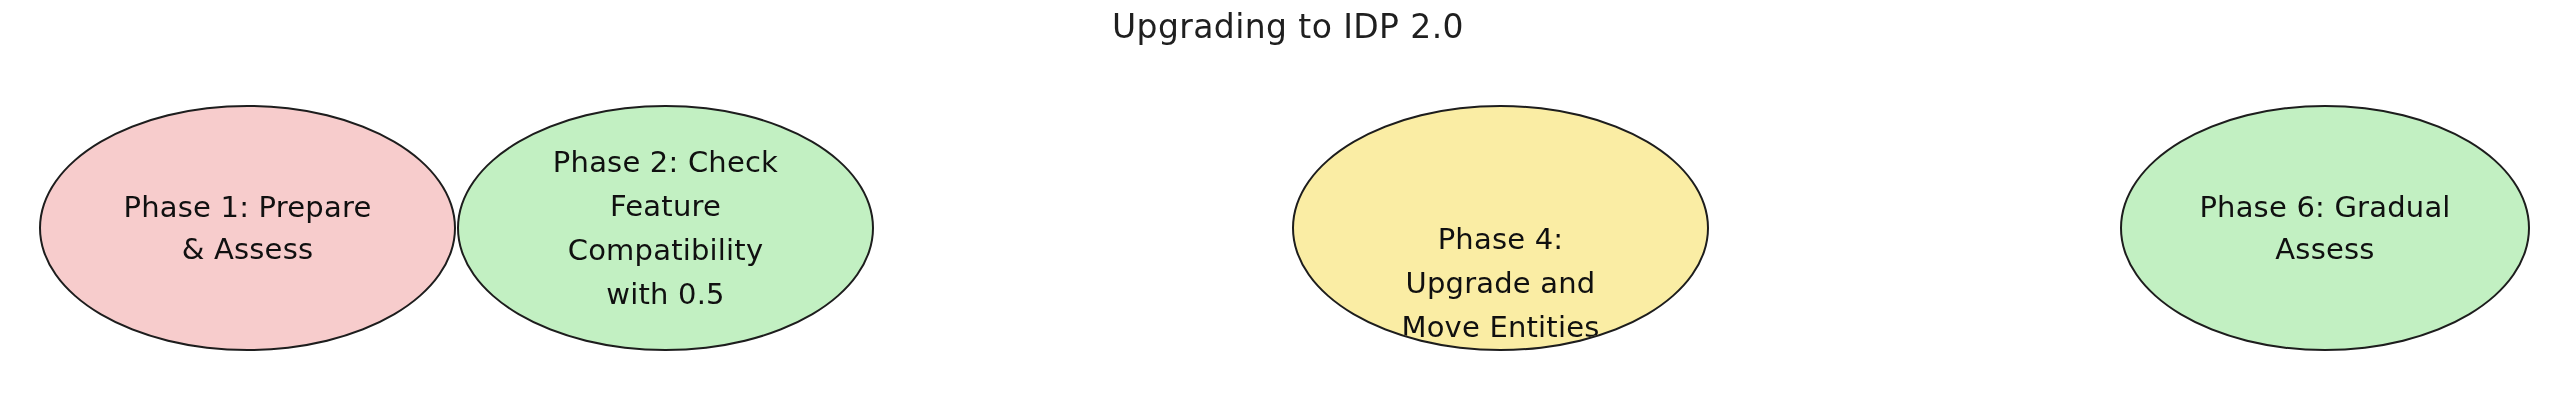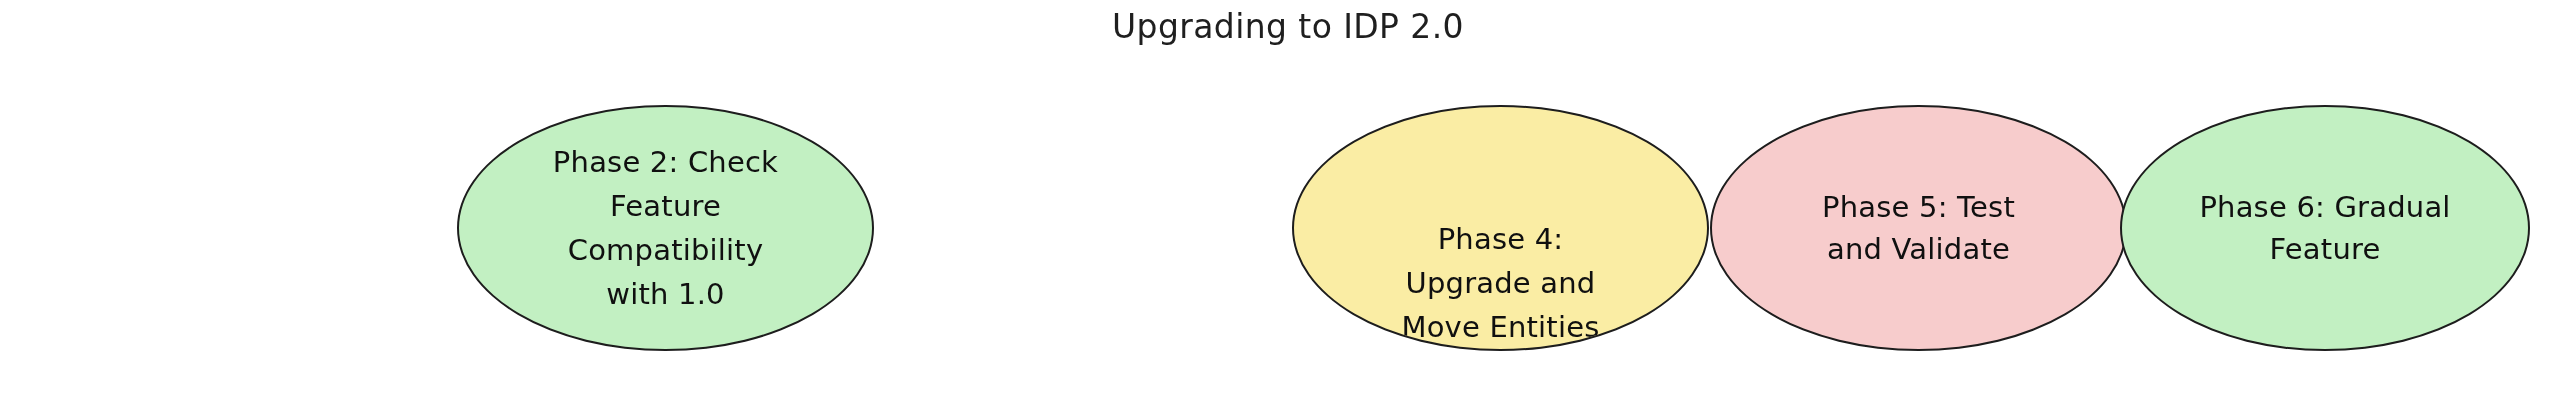--- a/index.html
+++ b/index.html
@@ -81,40 +81,40 @@
 </style>
 </head>
 <body>
 
 <div id="diagram-root" style="background: rgb(255, 255, 255);">
 
   <div id="diagram-title">Upgrading to IDP 2.0</div>
 
   <div id="nodes-row">
 
+    <div class="node node-1" style="background: rgb(247, 204, 204); border-color: rgb(29, 29, 29);">
+      <span class="node-label" style="color: rgb(16, 16, 16);">Phase 1: Prepare
+&amp; Assess</span>
+    </div>
 
     <div class="node node-2" style="background: rgb(194, 240, 194); border-color: rgb(29, 29, 29);">
       <span class="node-label" style="color: rgb(16, 16, 16);">Phase 2: Check
 Feature
 Compatibility
-with 1.0</span>
+with 0.5</span>
     </div>
 
 
     <div class="node node-4" style="background: rgb(250, 237, 164); border-color: rgb(29, 29, 29);">
       <span class="node-label" style="color: rgb(16, 16, 16);">Phase 4:
 Upgrade and
 Move Entities</span>
     </div>
 
-    <div class="node node-5" style="background: rgb(247, 204, 204); border-color: rgb(29, 29, 29);">
-      <span class="node-label" style="color: rgb(16, 16, 16);">Phase 5: Test
-and Validate</span>
-    </div>
 
     <div class="node node-6" style="background: rgb(194, 240, 194); border-color: rgb(29, 29, 29);">
       <span class="node-label" style="color: rgb(16, 16, 16);">Phase 6: Gradual
-Feature</span>
+Assess</span>
     </div>
 
   </div>
 </div>
 
 
 </body></html>

